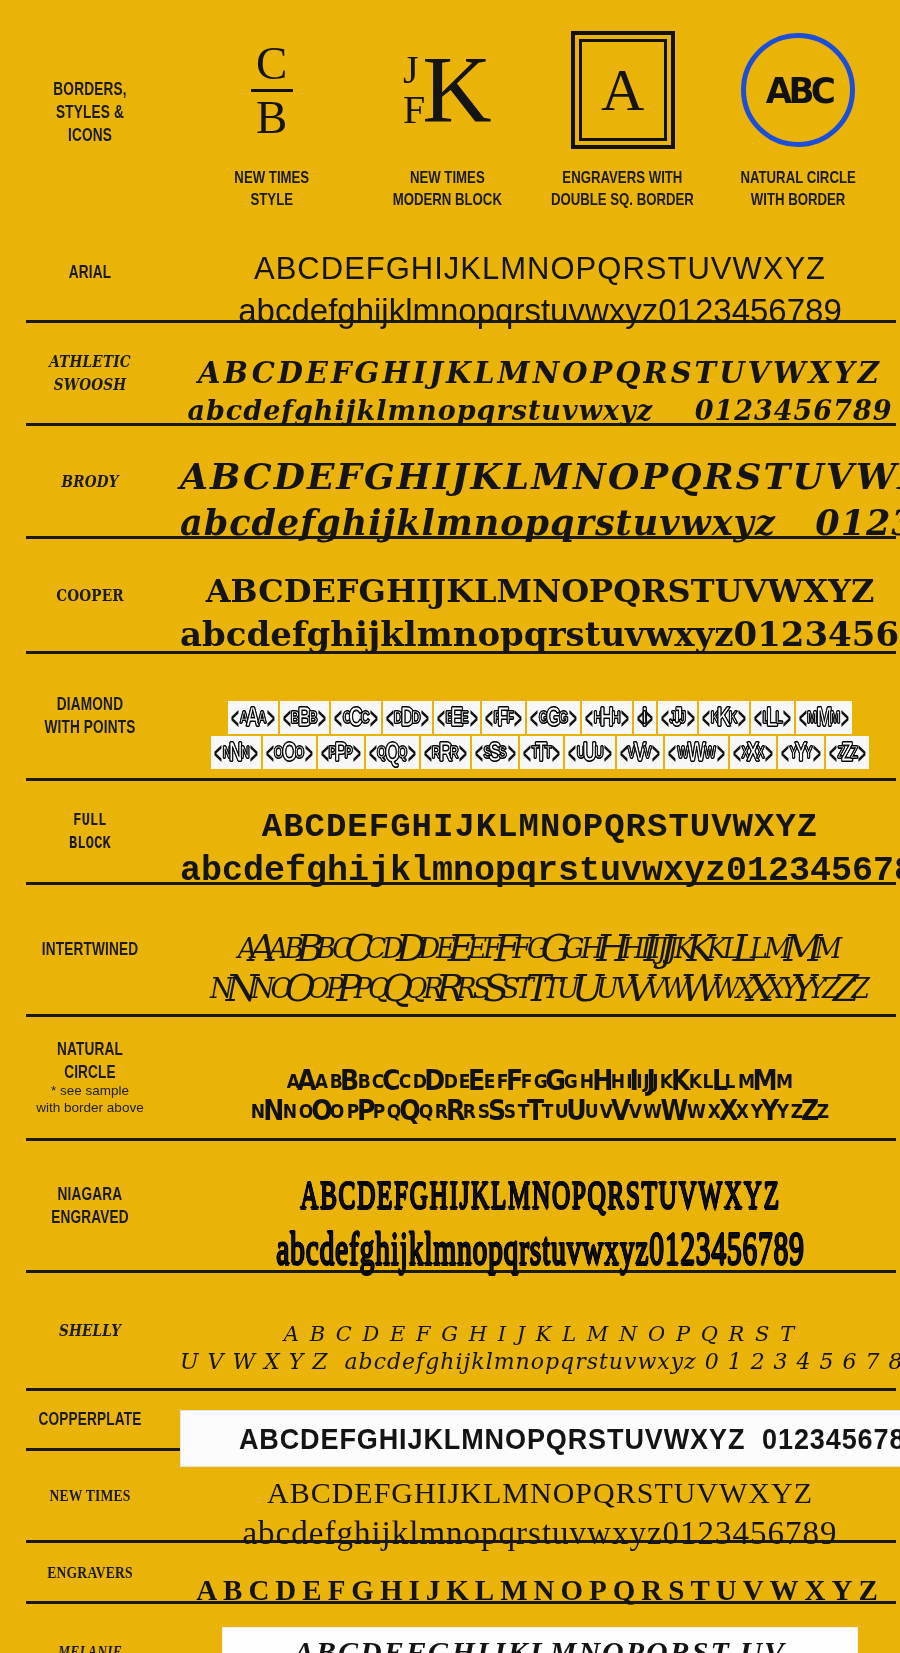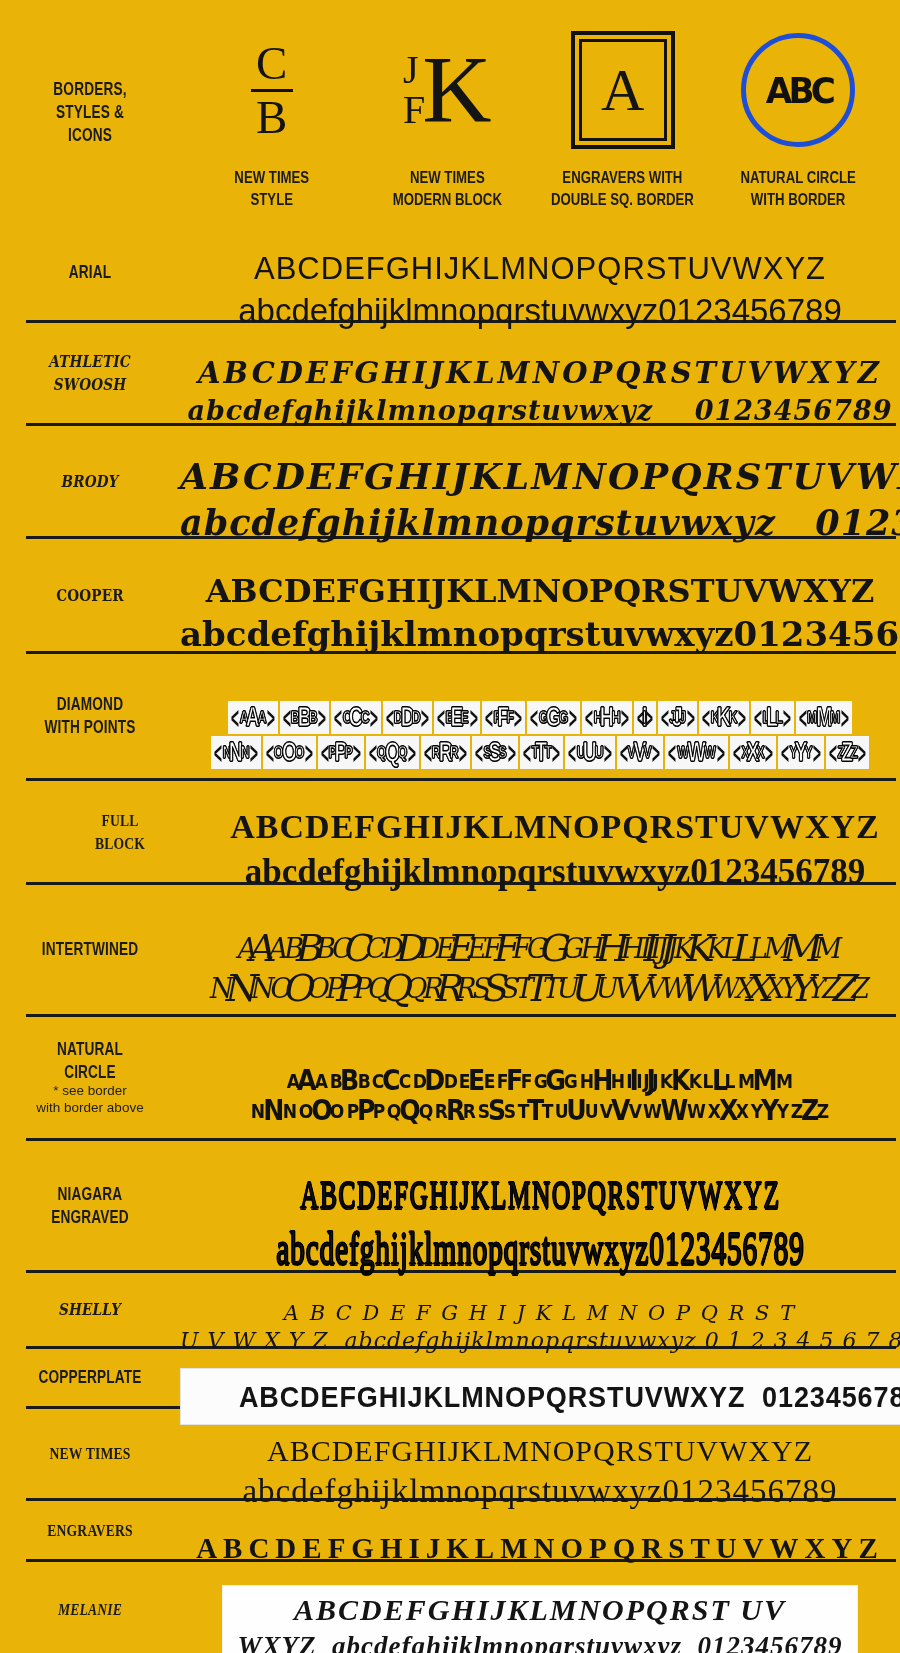--- a/index.html
+++ b/index.html
@@ -40,21 +40,21 @@
   .f-arial .low{font-size:33px;}
   .f-athletic{font-family:"DejaVu Serif",serif;font-style:italic;}
   .f-athletic .caps{font-size:29px;letter-spacing:3px;font-weight:bold;}
   .f-athletic .low{font-size:27px;letter-spacing:1px;font-weight:bold;}
   .f-brody{font-family:"DejaVu Serif",serif;font-style:italic;font-weight:bold;}
   .f-brody .caps{font-size:36px;letter-spacing:2px;}
   .f-brody .low{font-size:35px;letter-spacing:1px;}
   .f-cooper{font-family:"DejaVu Serif",serif;font-weight:bold;}
   .f-cooper .caps{font-size:32px;}
   .f-cooper .low{font-size:34px;}
-  .f-fullblock{font-family:Liberation Serif, serif;font-weight:bold;padding-left:30px;}
+  .f-fullblock{font-family:Liberation Mono, monospace;font-weight:bold;}
   .f-fullblock .caps{font-size:34px;letter-spacing:1px;}
   .f-fullblock .low{font-size:35px;}
   .niagara-wrap{display:inline-block;transform:scale(0.84,1.3);transform-origin:center;
                 font-family:"Liberation Serif",serif;color:#fff;
                 -webkit-text-stroke:1px #000;
                 text-shadow:-1px 0 #000,1px 0 #000,0 -1px #000,0 1px #000;}
   .niagara-wrap .caps{font-size:30px;letter-spacing:2px;}
   .niagara-wrap .low{font-size:35px;letter-spacing:1px;}
   .f-shelly{font-family:"DejaVu Serif",serif;font-style:italic;}
   .f-shelly .caps{font-size:21px;letter-spacing:2px;}
@@ -553,21 +553,21 @@
           </span>
         </div>
       </div>
   </div>
   <div class="divider"></div>
 
   <div class="frow" style="height:121px">
     <div class="row-label">
       <span class="ll">NATURAL</span>
       <span class="ll">CIRCLE</span>
-      <span class="note-line">* see border</span>
+      <span class="note-line">* see sample</span>
       <span class="note-line">with border above</span>
     </div>
     <div class="sample">
         <div class="mline">
           <span class="mcell circle-cell">
             <b class="s">A</b>
             <b class="m">A</b>
             <b class="s">A</b>
           </span>
           <span class="mcell circle-cell">
@@ -709,21 +709,21 @@
     </div>
     <div class="sample">
       <span class="niagara-wrap">
         <div class="line caps">ABCDEFGHIJKLMNOPQRSTUVWXYZ</div>
         <div class="line low">abcdefghijklmnopqrstuvwxyz0123456789</div>
       </span>
     </div>
   </div>
   <div class="divider"></div>
 
-  <div class="frow f-shelly" style="height:73px">
+  <div class="frow f-shelly" style="height:115px">
     <div class="row-label">
       <span class="ll">SHELLY</span>
     </div>
     <div class="sample">
       <div class="line caps">A B C D E F G H I J K L M N O P Q R S T</div>
       <div class="line low">U V W X Y Z  abcdefghijklmnopqrstuvwxyz 0 1 2 3 4 5 6 7 8 9</div>
     </div>
   </div>
   <div class="divider"></div>
 

